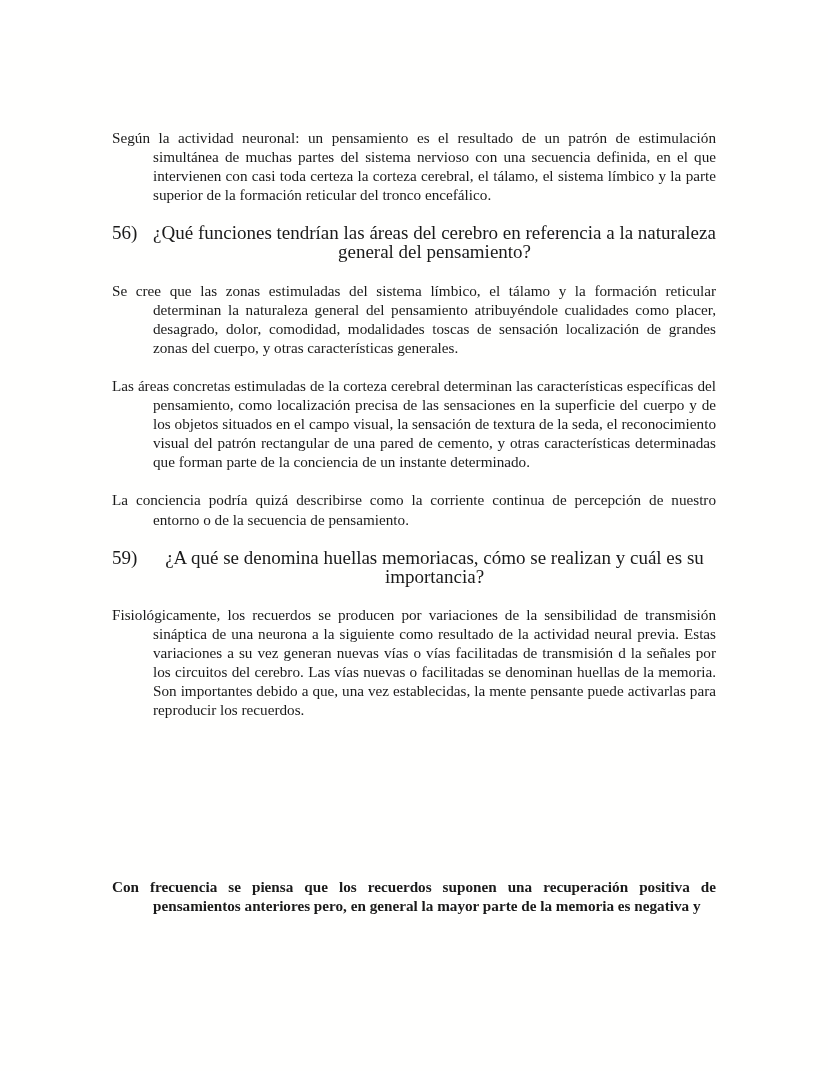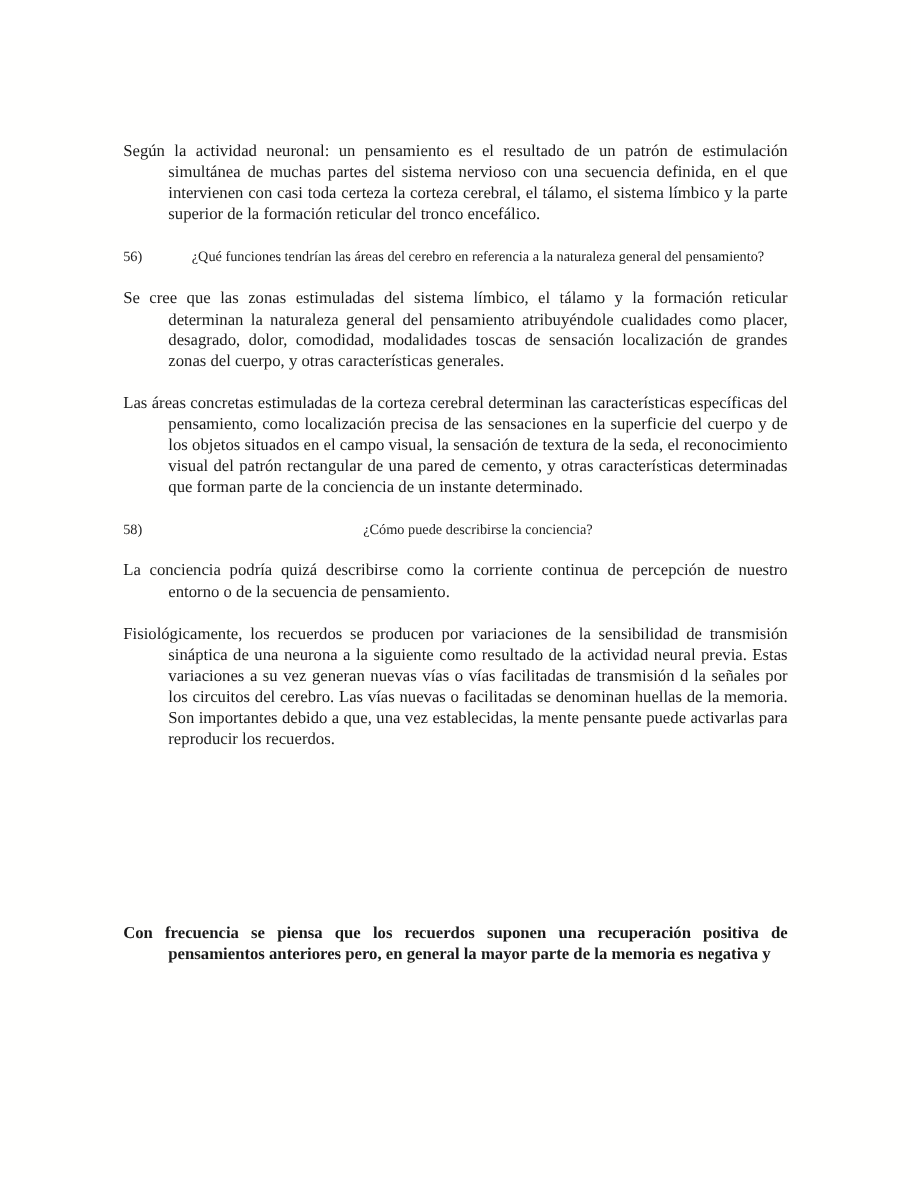--- a/index.html
+++ b/index.html
@@ -38,21 +38,21 @@
     margin: 0 0 19px 0;
     padding-left: 41px;
     text-indent: -41px;
     -webkit-hyphens: none;
     hyphens: none;
   }
 
   
   .qrow {
     display: flex;
-    font-size: 13px;
+    font-size: 19px;
     line-height: 19.1px;
     margin: 0 0 19px 0;
     align-items: flex-start;
   }
   .qnum {
     flex: 0 0 41px;
     width: 41px;
     text-align: left;
     white-space: nowrap;
   }
@@ -82,22 +82,22 @@
 
 <div class="page">
   <div class="content" id="doc-body">
       <p class="para">Según la actividad neuronal: un pensamiento es el resultado de un patrón de estimulación simultánea de muchas partes del sistema nervioso con una secuencia definida, en el que intervienen con casi toda certeza la corteza cerebral, el tálamo, el sistema límbico y la parte superior de la formación reticular del tronco encefálico.</p>
       <div class="qrow">
         <span class="qnum">56)</span>
         <span class="qtext">¿Qué funciones tendrían las áreas del cerebro en referencia a la naturaleza general del pensamiento?</span>
       </div>
       <p class="para">Se cree que las zonas estimuladas del sistema límbico, el tálamo y la formación reticular determinan la naturaleza general del pensamiento atribuyéndole cualidades como placer, desagrado, dolor, comodidad, modalidades toscas de sensación localización de grandes zonas del cuerpo, y otras  características generales.</p>
       <p class="para">Las áreas concretas estimuladas de la corteza cerebral determinan las características específicas del pensamiento, como localización precisa de las sensaciones en la superficie del cuerpo y de los objetos situados en el campo visual, la sensación de textura de la seda, el reconocimiento visual del patrón rectangular de una pared de cemento, y otras características determinadas que forman parte de la conciencia de un instante determinado.</p>
+      <p class="para">La conciencia podría quizá describirse como la corriente continua de percepción de nuestro entorno o de la secuencia de pensamiento.</p>
       <div class="qrow">
-        <span class="qnum">58)</span>
-        <span class="qtext">¿Cómo puede describirse la conciencia?</span>
+        <span class="qnum">59)</span>
+        <span class="qtext">¿A qué se denomina huellas memoriacas, cómo se realizan y cuál es su importancia?</span>
       </div>
-      <p class="para">La conciencia podría quizá describirse como la corriente continua de percepción de nuestro entorno o de la secuencia de pensamiento.</p>
       <p class="para">Fisiológicamente, los recuerdos se producen por variaciones de la sensibilidad de transmisión sináptica de una neurona a la siguiente como resultado de la actividad neural previa. Estas variaciones a su vez generan nuevas vías o vías facilitadas de transmisión d la señales por los circuitos del cerebro. Las vías nuevas o facilitadas se denominan huellas de la memoria. Son importantes debido a que, una vez establecidas, la mente pensante puede activarlas para reproducir los recuerdos.</p>
       <div class="gap"></div>
       <p class="para para-clipped">Con frecuencia se piensa que los recuerdos suponen una recuperación  positiva de pensamientos anteriores pero, en general la mayor parte de la memoria es negativa y</p>
     </div>
 </div>
 
 </body></html>

